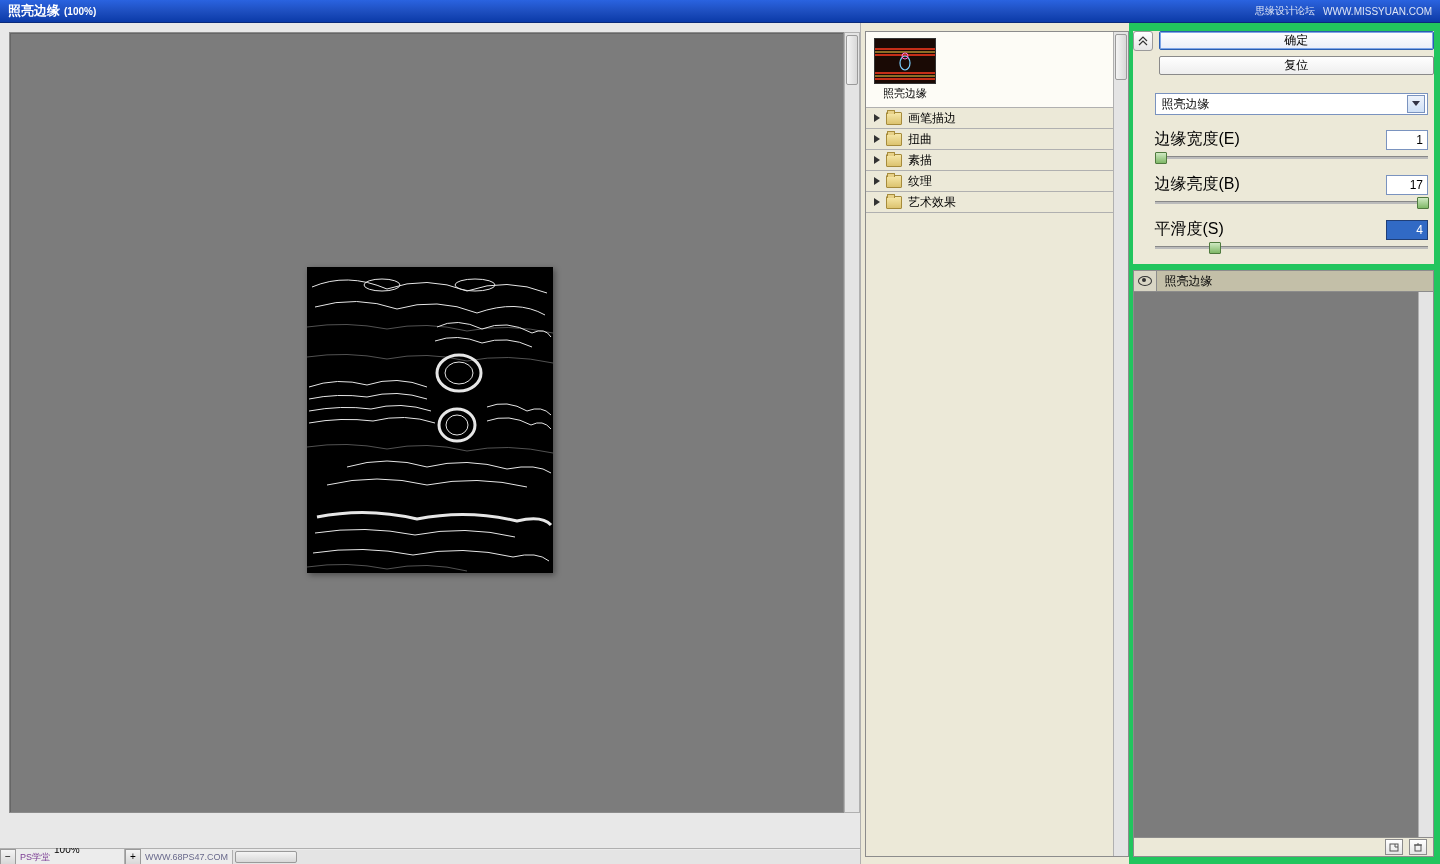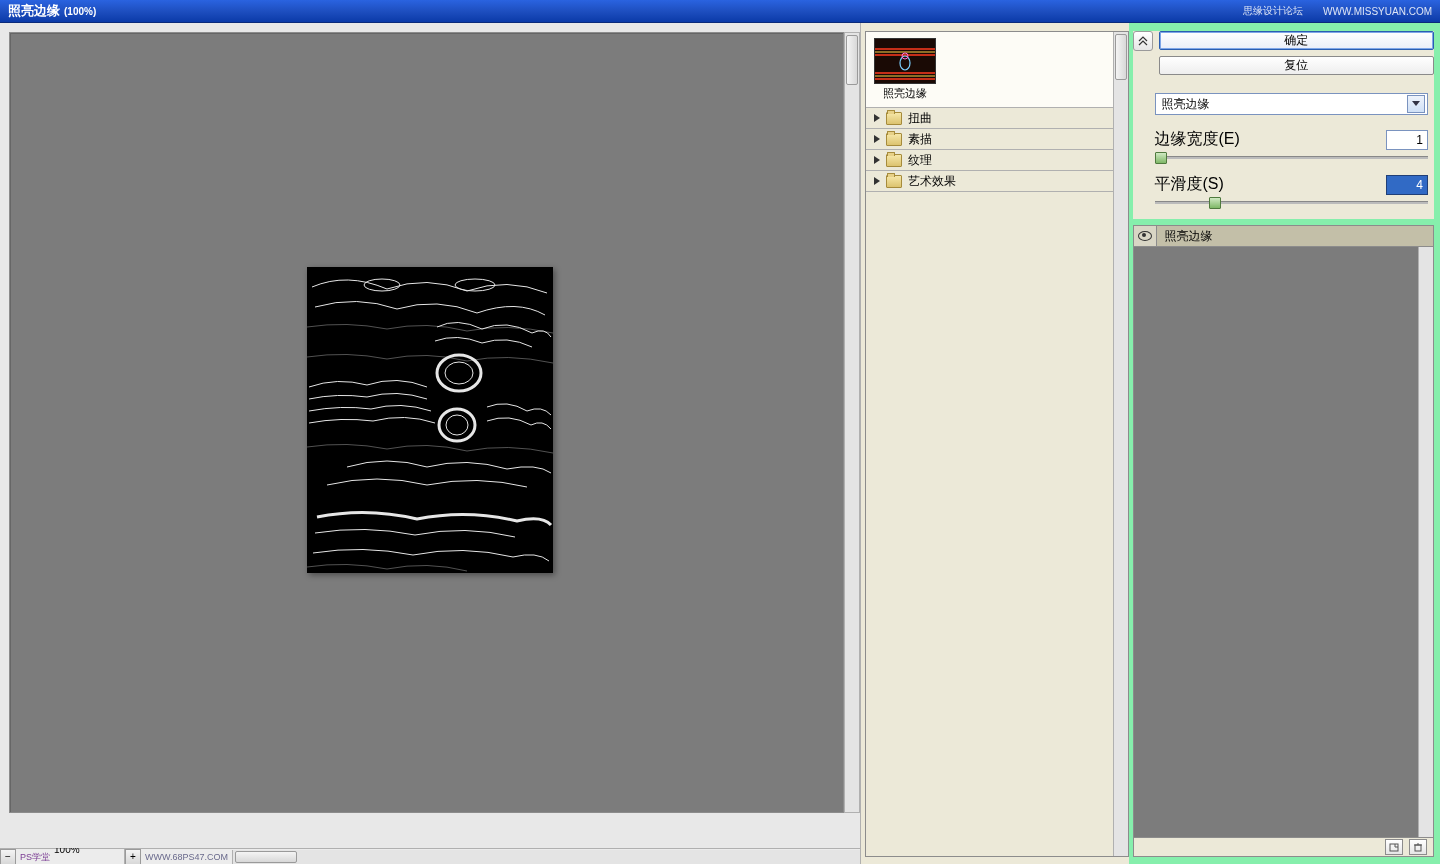--- a/index.html
+++ b/index.html
@@ -1,20 +1,20 @@
 <!DOCTYPE html>
 <html><head>
 <meta charset="utf-8">
 <style>
 html,body{margin:0;padding:0;width:1440px;height:864px;font-family:"Microsoft YaHei",SimSun,Arial,sans-serif;font-size:12px;background:#fff;overflow:hidden}
 .titlebar{height:22px;background:linear-gradient(to bottom,#2a63e0 0%,#1e4fc0 50%,#0b3aa8 100%);color:#fff;display:flex;align-items:center;padding:0 8px;border-bottom:1px solid #0b2a7a}
 .titlebar .left{flex:1;display:flex;align-items:baseline;gap:4px}
 .titlebar .left .title{font-weight:bold;font-size:13px}
 .titlebar .left .zoom{font-weight:bold;font-size:10px}
-.titlebar .right{display:flex;align-items:center;gap:20px;font-size:11px}
+.titlebar .right{display:flex;align-items:center;gap:8px;font-size:11px}
 .body{display:flex;height:842px}
 .preview-col{width:860px;display:flex;flex-direction:column;background:#e8e8e8;border-right:1px solid #b0b0b0}
 .preview-area{position:relative;flex:1;background:#e8e8e8;display:flex}
 .canvas-wrap{margin:9px 0 0 9px;width:836px;height:779px;background:#7c7c7c;border:1px solid #8c8c8c;box-shadow:inset 1px 1px 0 #666;position:relative;overflow:hidden}
 .scroll-v{width:14px;height:779px;margin-top:9px;background:#e4e4e4;border:1px solid #b0b0b0;position:relative}
 .scroll-v .thumb{position:absolute;top:2px;left:1px;right:1px;height:48px;background:linear-gradient(to right,#f4f4f4,#d8d8d8);border:1px solid #9a9a9a;border-radius:2px}
 .scroll-h-row{height:16px;display:flex;align-items:center;background:#ececec;border-top:1px solid #b0b0b0}
 .zoom-box{width:70px;height:26px;text-align:left;font-size:10px;border-right:1px solid #b0b0b0}
 .badge{height:24px;padding:0 4px;font-size:9px;color:#7a3b93;display:flex;align-items:center}
 .scrollbar-h{flex:1;height:14px;background:#e4e4e4;border-left:1px solid #b0b0b0;position:relative}
@@ -32,21 +32,21 @@
 .folder-icon{width:14px;height:11px;background:linear-gradient(#f6e7a8,#dcc36f);border:1px solid #a68b3b;border-radius:1px;position:relative}
 .folder-icon:before{content:"";position:absolute;top:-3px;left:0;width:6px;height:3px;background:#e7d188;border:1px solid #a68b3b;border-bottom:none;border-radius:1px 1px 0 0}
 .thumb-row{display:flex;padding:6px;border-bottom:1px solid #b0b0b0;background:#fdfcf6}
 .thumb-box{width:66px;text-align:center}
 .thumb-box .img{width:60px;height:44px;margin:0 auto;background:#000;border:1px solid #333;position:relative;overflow:hidden}
 .thumb-box .img svg{width:100%;height:100%}
 .thumb-box .cap{font-size:11px;margin-top:2px}
 .cat{display:flex;align-items:center;height:20px;padding:0 8px;border-bottom:1px solid #b0b0b0;background:#ece9d8;gap:6px;cursor:default}
 .tree-scroll{width:14px;background:#e4e4e4;border-left:1px solid #b0b0b0;position:relative}
 .tree-scroll .thumb{position:absolute;top:2px;left:1px;right:1px;height:44px;background:linear-gradient(to right,#f4f4f4,#d8d8d8);border:1px solid #9a9a9a;border-radius:2px}
-.right-col{width:312px;display:flex;flex-direction:column;background:#86efac}
+.right-col{width:312px;display:flex;flex-direction:column;background:#22c55e}
 .controls{margin:8px 6px 6px 4px;padding:0 0 14px 0;background:#ece9d8}
 .collapse-btn{width:18px;height:18px;border:1px solid #9a9a9a;background:linear-gradient(#fff,#e6e6e6);border-radius:3px;display:flex;align-items:center;justify-content:center;font-size:11px;position:absolute}
 .ctrl-top{display:flex;align-items:flex-start;gap:6px;position:relative;padding-left:26px}
 .btn{flex:1;height:20px;border:1px solid #2a5db0;background:linear-gradient(#fff,#e9eef8);border-radius:2px;font-size:12px;display:flex;align-items:center;justify-content:center;cursor:default}
 .btn.ok{border:1px solid #2a5db0;box-shadow:0 0 0 1px #7ea6e8 inset}
 .btn.reset{margin-top:6px;border:1px solid #8a8a8a;background:linear-gradient(#fff,#eee)}
 .dropdown{margin:18px 6px 0 22px;height:20px;border:1px solid #7a93bf;background:#fff;display:flex;align-items:center;padding:0 2px 0 6px;justify-content:space-between}
 .dropdown .arrow{width:16px;height:16px;border:1px solid #7a93bf;background:linear-gradient(#eef3fb,#cfe0f6);display:flex;align-items:center;justify-content:center}
 .param{margin:14px 6px 0 22px}
 .param-row{display:flex;align-items:center;justify-content:space-between;margin-bottom:4px}
@@ -151,20 +151,25 @@
                 <ellipse cx="30" cy="24" rx="5" ry="7" fill="none" stroke="#7dd0ff" stroke-width="1.2"></ellipse>
                 <ellipse cx="30" cy="17" rx="3" ry="3" fill="none" stroke="#ff6bd6" stroke-width="1"></ellipse>
               </svg>
             </div>
             <div class="cap">照亮边缘</div>
           </div>
         </div>
         <div class="cat">
             <span class="tri right"></span>
             <span class="folder-icon"></span>
+            <span>画笔描边</span>
+          </div>
+        <div class="cat">
+            <span class="tri right"></span>
+            <span class="folder-icon"></span>
             <span>扭曲</span>
           </div>
         <div class="cat">
             <span class="tri right"></span>
             <span class="folder-icon"></span>
             <span>素描</span>
           </div>
         <div class="cat">
             <span class="tri right"></span>
             <span class="folder-icon"></span>
@@ -212,20 +217,30 @@
         <div class="param-row">
           <label>边缘宽度(E)</label>
           <input value="1" style="">
         </div>
         <div class="slider">
             <div class="track"></div>
             <div class="handle" style="left:0%"></div>
           </div>
       </div>
 
+      <div class="param">
+        <div class="param-row">
+          <label>边缘亮度(B)</label>
+          <input value="17" style="">
+        </div>
+        <div class="slider">
+            <div class="track"></div>
+            <div class="handle" style="left:96%"></div>
+          </div>
+      </div>
 
       <div class="param">
         <div class="param-row">
           <label>平滑度(S)</label>
           <input class="sel" value="4" style="">
         </div>
         <div class="slider">
             <div class="track"></div>
             <div class="handle" style="left:20%"></div>
           </div>

